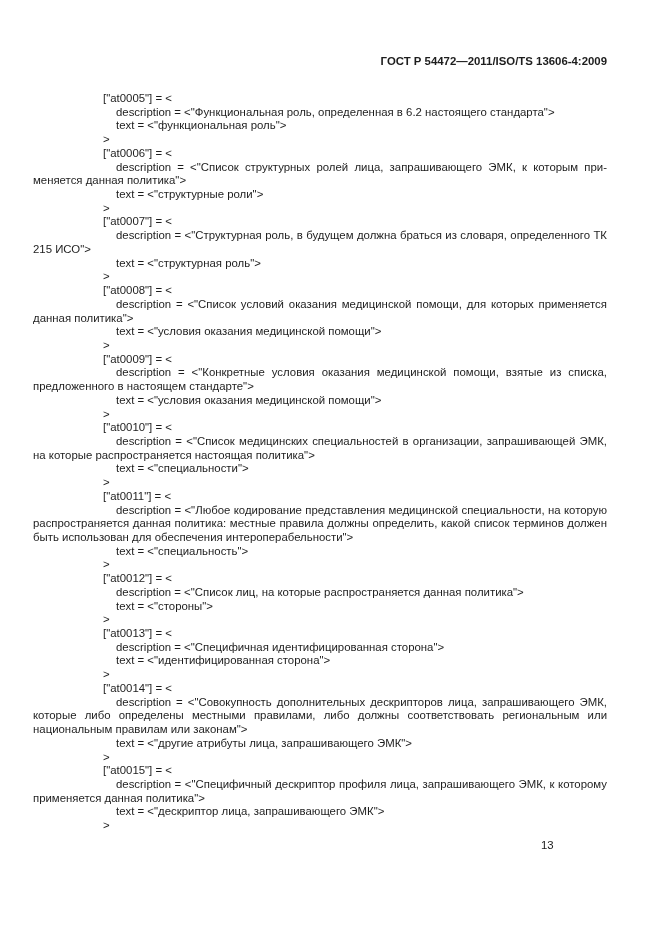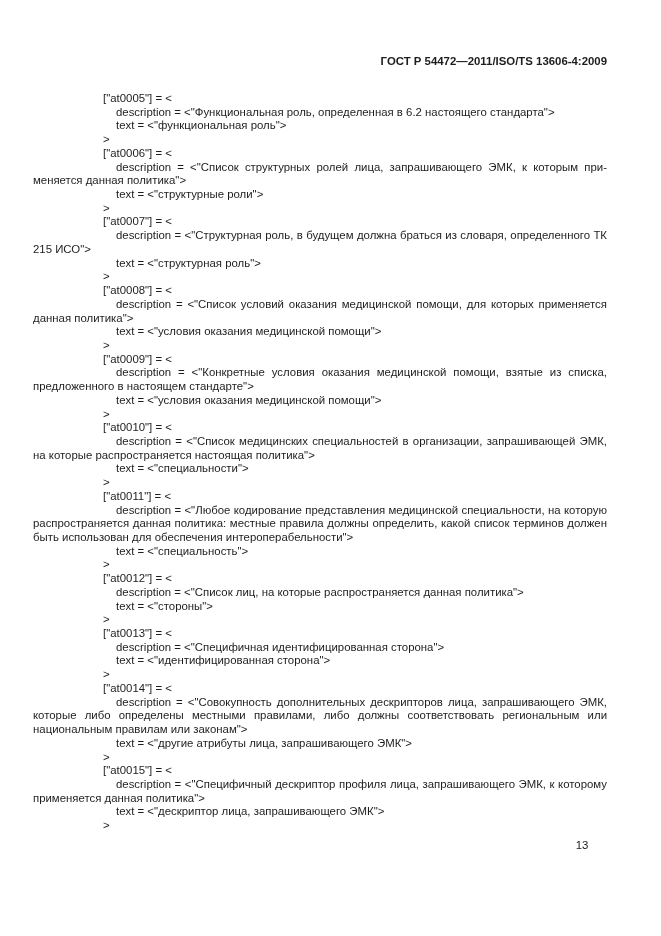--- a/index.html
+++ b/index.html
@@ -43,23 +43,22 @@
   .ln.key {
     text-indent: 70px;
   }
   .ln.field {
     text-indent: 83px;
     text-align: justify;
   }
   .page-number {
     position: absolute;
     top: 839px;
-    left: 568px;
+    left: 541px;
     width: 28px;
-    text-align: center;
     font-size: 11.4px;
     line-height: 13px;
     color: #1d1d1d;
   }
 </style>
 </head>
 <body>
 
 <div class="page">
 

